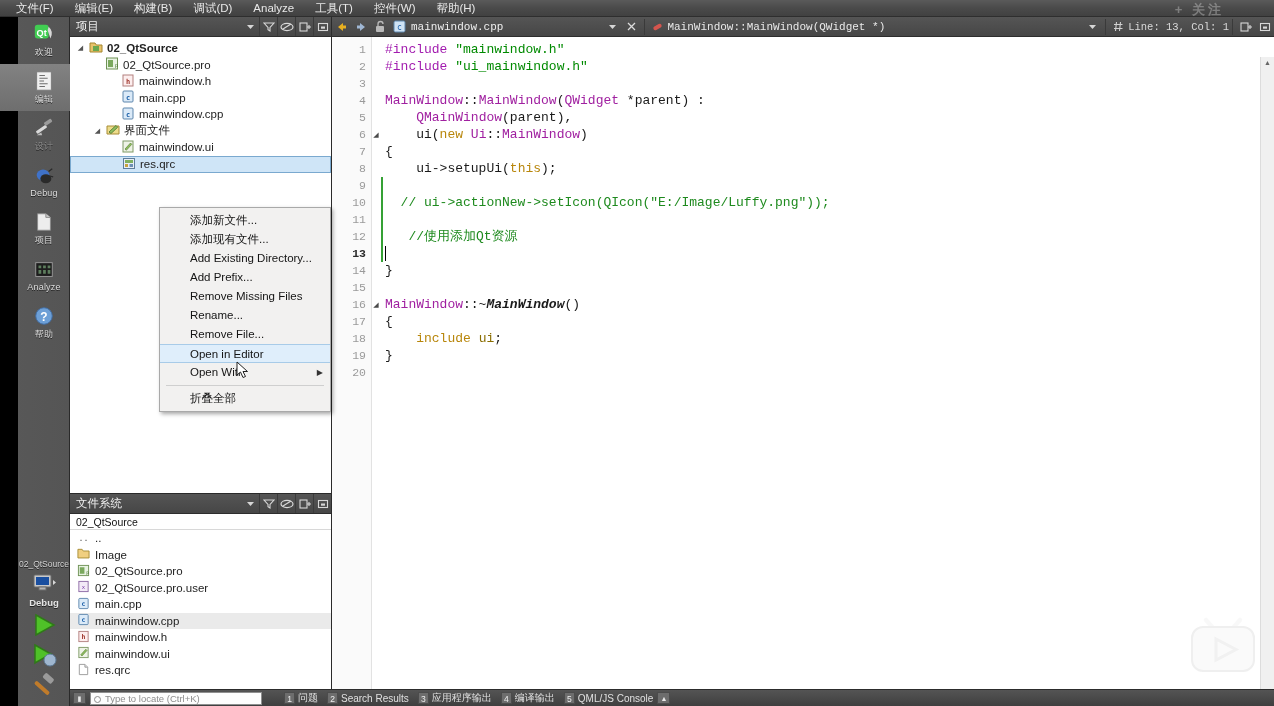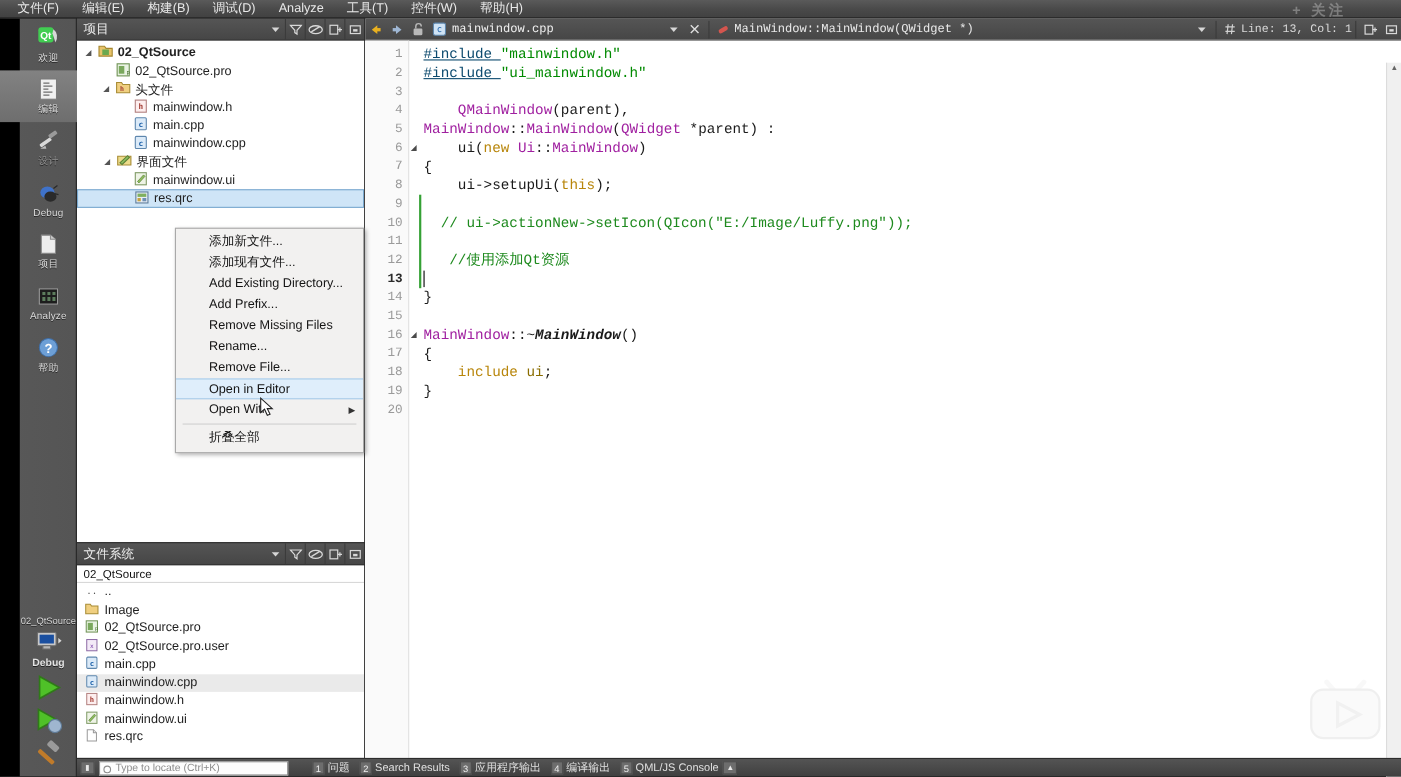--- a/index.html
+++ b/index.html
@@ -140,21 +140,21 @@
   }
   .changebar {
     position: absolute; left: 49px; top: 4px; width: 2px; background: #35a135;
   }
   .codearea { flex: 1; padding-top: 4px; padding-left: 13px; position: relative; }
   .cline {
     height: 17px; line-height: 17px;
     font-family: "Liberation Mono", monospace; font-size: 13px;
     white-space: pre; color: #1a1a1a;
   }
-  .k-pre { color: #0c4a6e; text-decoration: underline; }      
+  .k-pre { color: #a21caf; }      
   .k-str { color: #008a00; }      
   .k-cls { color: #a020a0; }      
   .k-kw  { color: #b8860b; }      
   .k-cmt { color: #1e8a1e; }      
   .k-fn  { color: #1a1a1a; font-style: italic; font-weight: bold; }
   .k-var { color: #8a6d00; }
   .caret {
     position: absolute; width: 1px; height: 15px; background: #000;
   }
   .edscroll {
@@ -368,28 +368,20 @@
    </div>
         <div class="tnode  " style="padding-left:22px">
      <span class="arrow"></span>
      <span><svg class="ticon" viewBox="0 0 14 13">
               <rect x="1.5" y="1" width="11" height="11" fill="#e9f3e3" stroke="#6f9255"></rect>
               <rect x="3" y="3" width="5" height="7" fill="#7aa85d"></rect>
               <text x="10" y="10" font-size="5" fill="#3f6a28" font-family="monospace">p</text>
             </svg></span>
      <span class="tlabel">02_QtSource.pro</span>
    </div>
-        <div class="tnode  " style="padding-left:22px">
-     <span class="arrow">◢</span>
-     <span><svg class="ticon" viewBox="0 0 14 13">
-              <path d="M1 2h4.5l1.2 1.8H13v7.5H1z" fill="#f0cf80" stroke="#a88c35"></path>
-              <text x="4" y="10" font-size="6" fill="#a0382f" font-family="monospace" font-weight="bold">h</text>
-            </svg></span>
-     <span class="tlabel">头文件</span>
-   </div>
         <div class="tnode  " style="padding-left:38px">
      <span class="arrow"></span>
      <span><svg class="ticon" viewBox="0 0 14 13">
               <rect x="2" y="1" width="10" height="11" fill="#fdeeee" stroke="#b3807f"></rect>
               <text x="7" y="9.5" font-size="7" text-anchor="middle" fill="#a0382f" font-family="monospace" font-weight="bold">h</text>
             </svg></span>
      <span class="tlabel">mainwindow.h</span>
    </div>
         <div class="tnode  " style="padding-left:38px">
      <span class="arrow"></span>
@@ -654,22 +646,22 @@
             <div class="fold"></div>
             <div class="fold"></div>
             <div class="fold"></div>
           </div>
       </div>
       <div class="changebar" id="changebar" style="top: 140px; height: 85px;"></div>
       <div class="codearea" id="codearea">
           <div class="cline"><span class="k-pre">#include </span><span class="k-str">"mainwindow.h"</span></div>
           <div class="cline"><span class="k-pre">#include </span><span class="k-str">"ui_mainwindow.h"</span></div>
           <div class="cline">&nbsp;</div>
+          <div class="cline"><span class="k-cls">MainWindow</span>::<span class="k-cls">MainWindow</span>(<span class="k-cls">QWidget</span> *parent) :</div>
           <div class="cline">    <span class="k-cls">QMainWindow</span>(parent),</div>
-          <div class="cline"><span class="k-cls">MainWindow</span>::<span class="k-cls">MainWindow</span>(<span class="k-cls">QWidget</span> *parent) :</div>
           <div class="cline">    ui(<span class="k-kw">new</span> <span class="k-cls">Ui</span>::<span class="k-cls">MainWindow</span>)</div>
           <div class="cline">{</div>
           <div class="cline">    ui-&gt;setupUi(<span class="k-kw">this</span>);</div>
           <div class="cline">&nbsp;</div>
           <div class="cline"><span class="k-cmt">  // ui-&gt;actionNew-&gt;setIcon(QIcon("E:/Image/Luffy.png"));</span></div>
           <div class="cline">&nbsp;</div>
           <div class="cline"><span class="k-cmt">   //使用添加Qt资源</span></div>
           <div class="cline">&nbsp;</div>
           <div class="cline">}</div>
           <div class="cline">&nbsp;</div>

